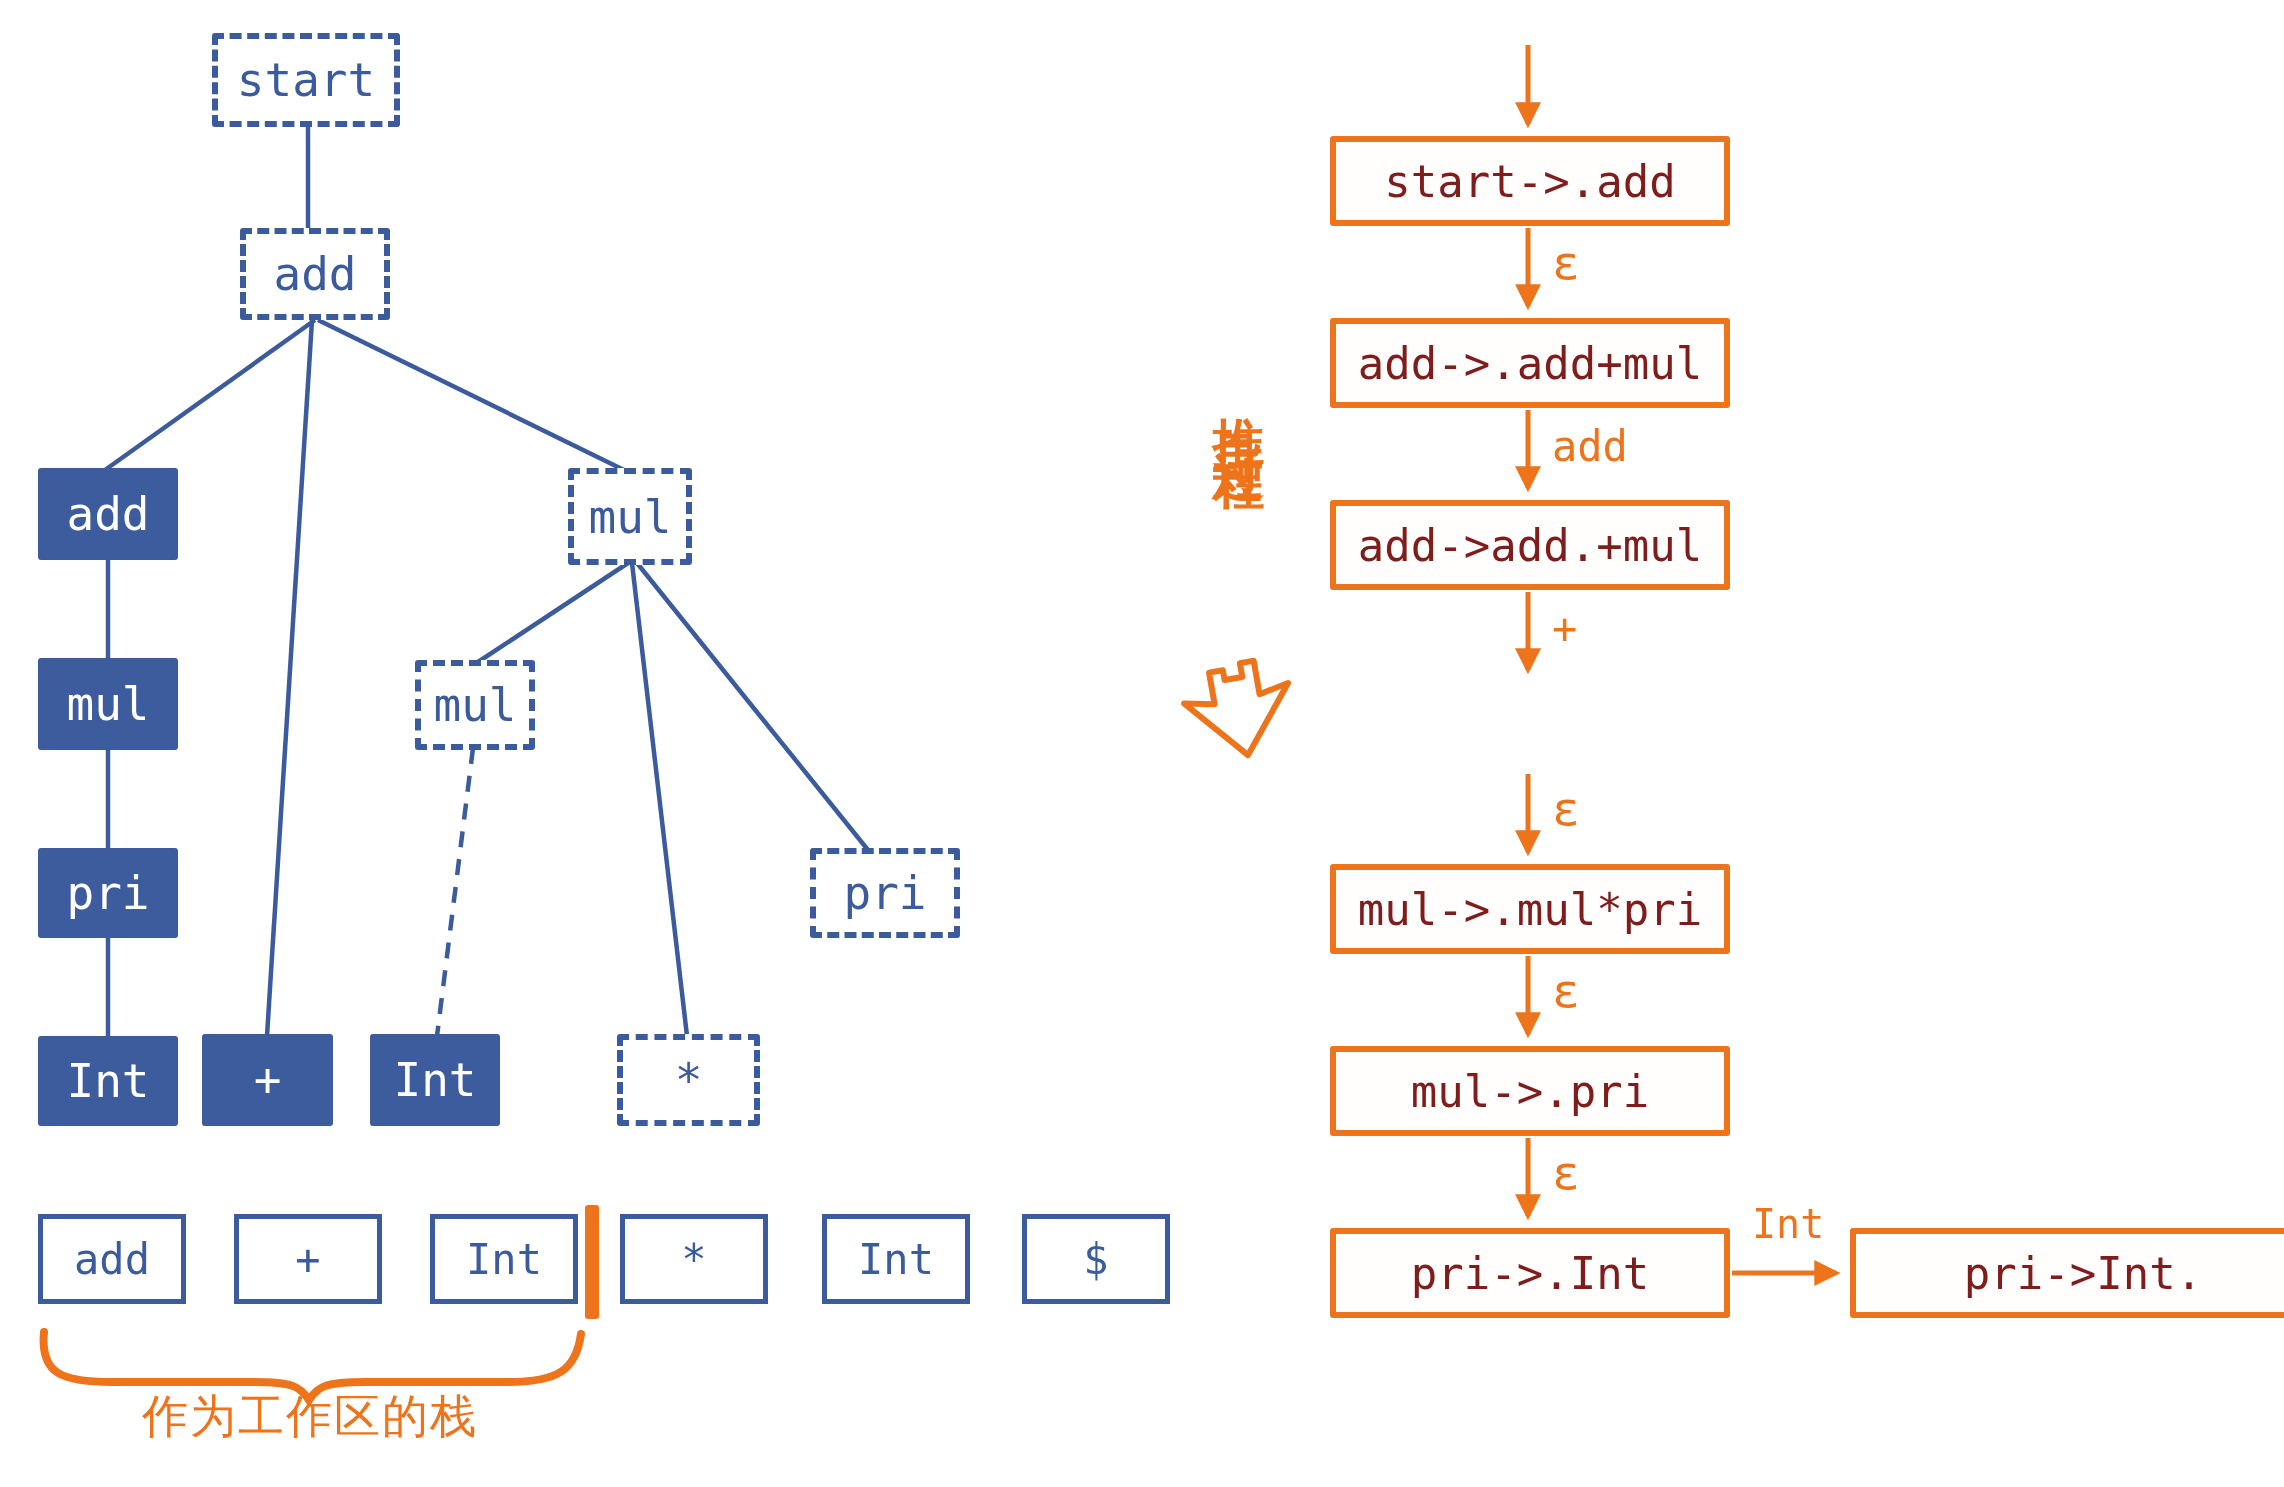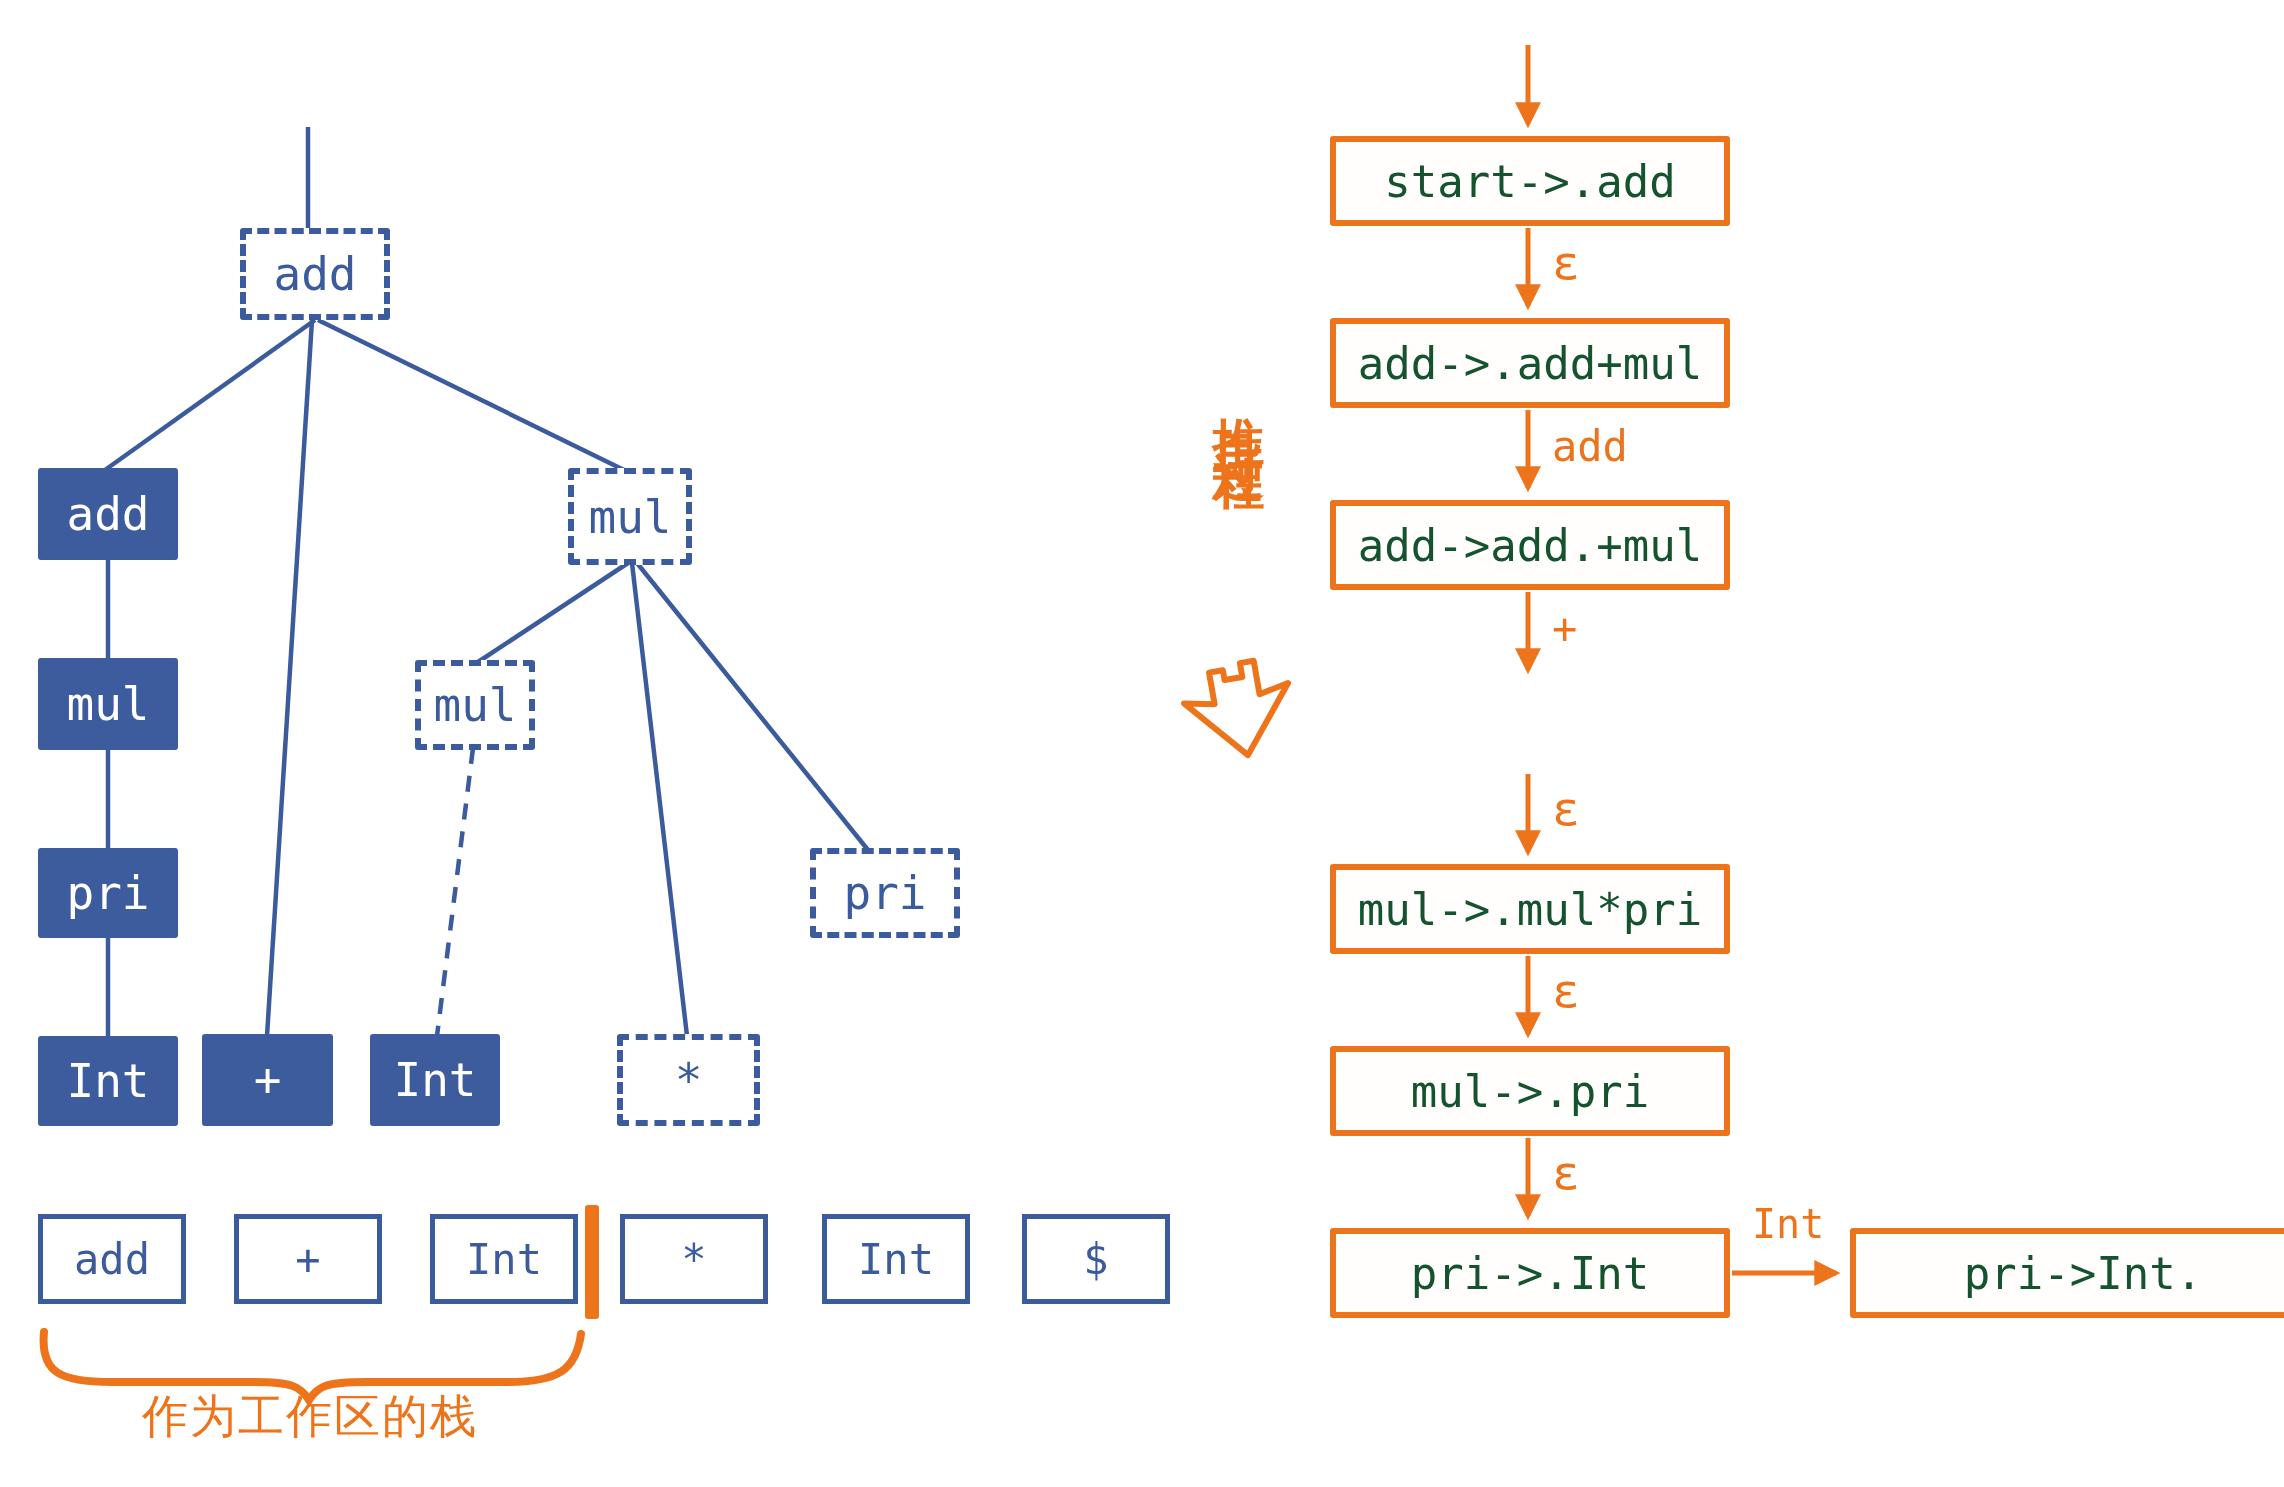--- a/index.html
+++ b/index.html
@@ -59,21 +59,21 @@
   }
 
   
   .fbox{
     position:absolute;
     width:400px;height:90px;
     box-sizing:border-box;
     border:6px solid #ee741b;
     border-radius:3px;
     background:#fffefd;
-    color:#14532d;
+    color:#7f1d1d;
     display:flex;align-items:center;justify-content:center;
     font-size:44px;
   }
   .fbox.final{width:466px;}
   .flabel{
     position:absolute;
     color:#ee741b;
     font-size:42px;
     line-height:1.1;
     white-space:nowrap;
@@ -127,20 +127,21 @@
       <line x1="1528" y1="1138" x2="1528" y2="1216" marker-end="url(#ah)"></line>
       <line x1="1732" y1="1273" x2="1836" y2="1273" marker-end="url(#ah)"></line>
     </g>
 
     <polygon points="1216,668 1216,700 1186,694 1240,756 1292,692 1262,698 1262,664 1248,664 1248,678 1230,678 1230,668" fill="none" stroke="#ee741b" stroke-width="6" stroke-linejoin="round" transform="rotate(-10 1239 710)"></polygon>
 
     <path d="M44,1332 C40,1374 62,1382 112,1382 L252,1382 C292,1382 300,1386 309,1400
          C318,1386 326,1382 366,1382 L508,1382 C558,1382 576,1370 581,1334" fill="none" stroke="#ee741b" stroke-width="8" stroke-linecap="round"></path>
   </svg>
 
+  <div class="tnode dashed" style="left:212px;top:33px;width:188px;height:94px">start</div>
   <div class="tnode dashed" style="left:240px;top:228px;width:150px;height:92px">add</div>
   <div class="tnode solid" style="left:38px;top:468px;width:140px;height:92px">add</div>
   <div class="tnode solid" style="left:38px;top:658px;width:140px;height:92px">mul</div>
   <div class="tnode solid" style="left:38px;top:848px;width:140px;height:90px">pri</div>
   <div class="tnode solid" style="left:38px;top:1036px;width:140px;height:90px">Int</div>
   <div class="tnode solid" style="left:202px;top:1034px;width:131px;height:92px">+</div>
   <div class="tnode solid" style="left:370px;top:1034px;width:130px;height:92px">Int</div>
   <div class="tnode dashed" style="left:568px;top:468px;width:124px;height:97px">mul</div>
   <div class="tnode dashed" style="left:415px;top:660px;width:120px;height:90px">mul</div>
   <div class="tnode dashed" style="left:617px;top:1034px;width:143px;height:92px">*</div>

